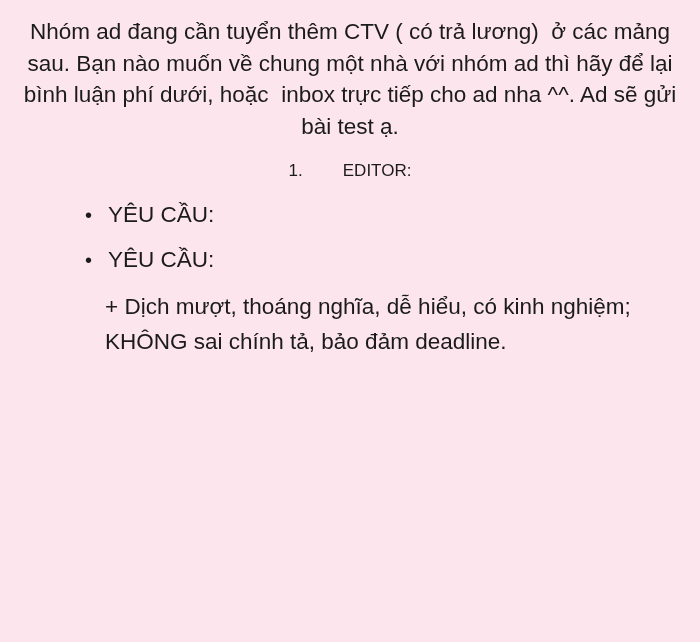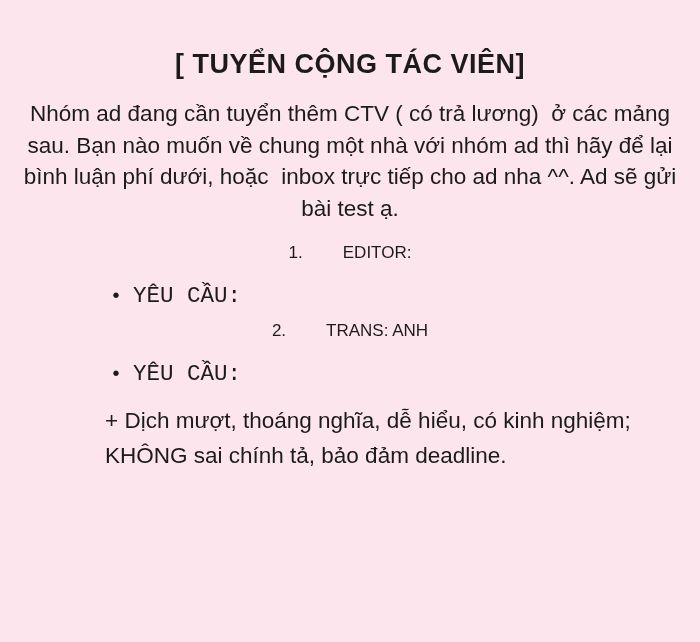--- a/index.html
+++ b/index.html
@@ -40,24 +40,23 @@
   }
   .num-heading .num {
     display: inline-block;
     margin-right: 40px;
   }
   .num-heading.second {
     margin-top: 3px;
   }
   .bullet-row {
     margin: 13px 0 0 0;
-    padding-left: 110px;
+    padding-left: 85px;
     font-size: 22.5px;
     line-height: 31px;
-    font-family: Liberation Mono, monospace;
   }
   .bullet-row .bullet {
     display: inline-block;
     width: 23px;
     font-size: 20px;
   }
   .req {
     margin: 13px 0 0 97px;
     font-size: 22.5px;
     line-height: 35px;
@@ -69,36 +68,32 @@
   .req.req-2 {
     margin-left: 105px;
     width: 560px;
   }
 </style>
 </head>
 <body>
 
 <div class="page">
 
-  <h1 class="title">[ TUYỂN CỘNG TÁC VIÊN]</h1>
 
   <p class="intro">Nhóm ad đang cần tuyển thêm CTV ( có trả lương)  ở các mảng sau. Bạn nào muốn về chung một nhà với nhóm ad thì hãy để lại bình luận phí dưới, hoặc  inbox trực tiếp cho ad nha ^^. Ad sẽ gửi bài test ạ.</p>
 
   <div class="num-heading">
     <span class="num">1.</span><span>EDITOR:</span>
   </div>
 
   <div class="bullet-row">
     <span class="bullet">•</span><span>YÊU CẦU:</span>
   </div>
 
 
-  <div class="num-heading second">
-    <span class="num">2.</span><span>TRANS: ANH</span>
-  </div>
 
   <div class="bullet-row">
     <span class="bullet">•</span><span>YÊU CẦU:</span>
   </div>
 
   <p class="req req-2">+ Dịch mượt, thoáng nghĩa, dễ hiểu, có kinh nghiệm; KHÔNG sai chính tả, bảo đảm deadline.</p>
 
 </div>
 
 </body></html>

